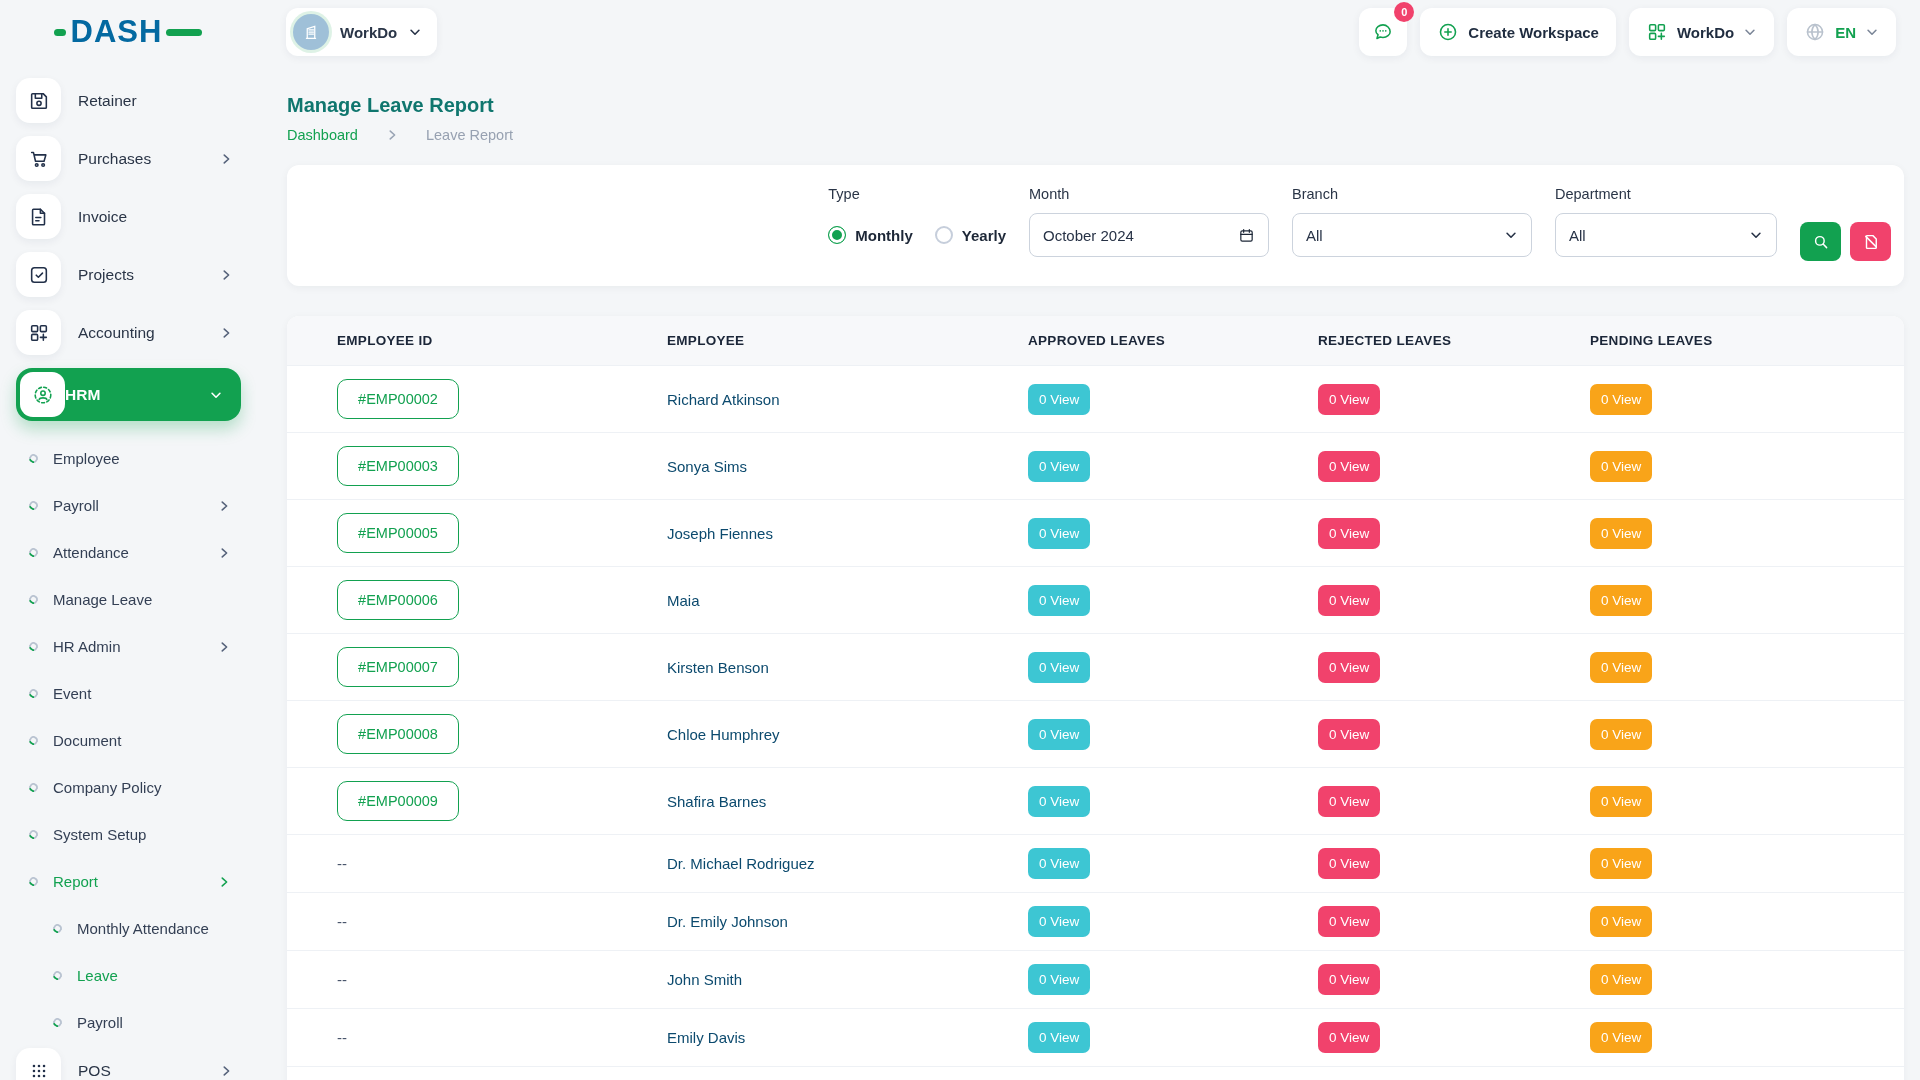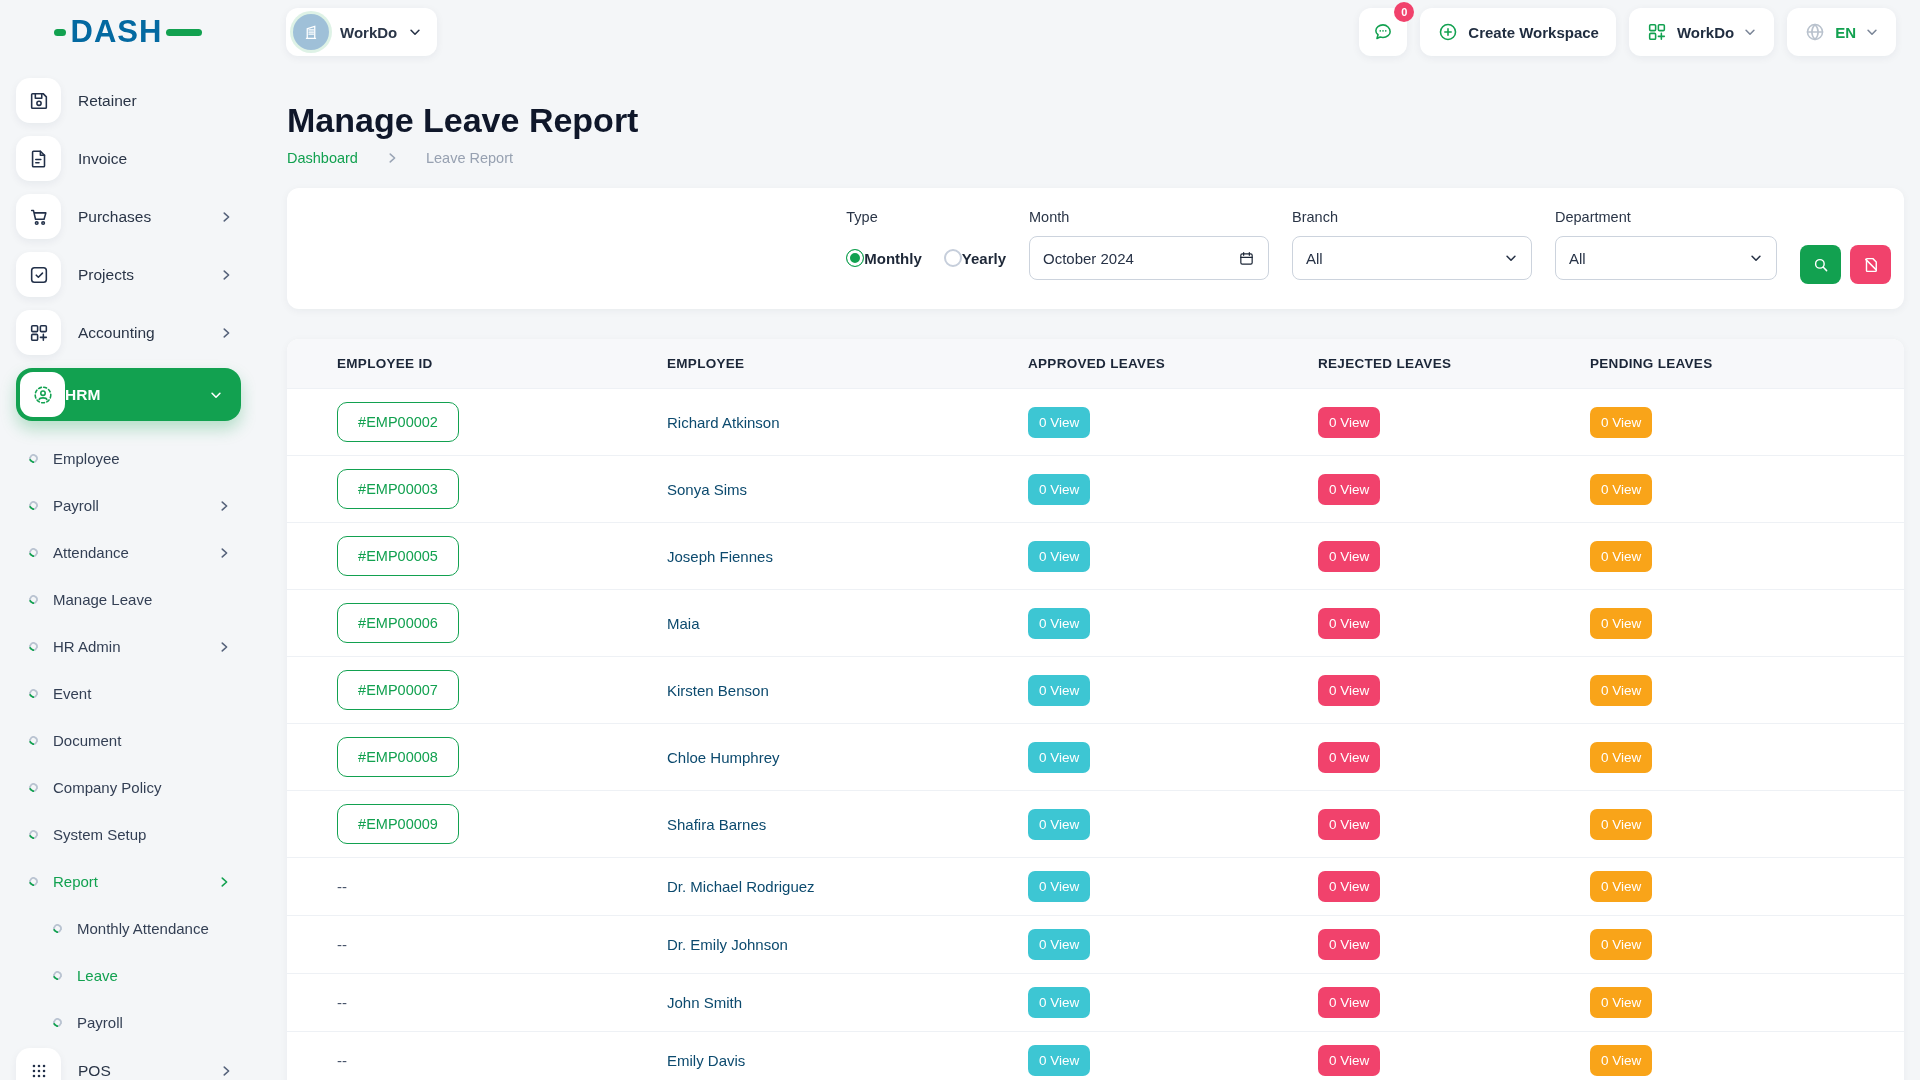--- a/index.html
+++ b/index.html
@@ -50,31 +50,31 @@
   .submenu { padding-left:13px; margin-bottom:2px; }
   .sub-item { display:flex; align-items:center; gap:15px; height:47px; cursor:pointer; }
   .bullet { width:9px; height:9px; border:2px solid #b9c3d1; border-bottom-color:#12a150; border-radius:50%; transform:rotate(35deg); flex:0 0 auto; }
   .sub-item .s-label { font-size:15px; font-weight:500; color:#333f54; }
   .sub-item .chev { margin-left:auto; margin-right:10px; color:#55627a; display:flex; }
   .sub-item.active .s-label { color:#12a150; }
   .sub-item.active .chev { color:#12a150; }
   .subsub { padding-left:24px; }
 
   
-  .page-title { font-size:34px; font-weight:700; color:#0f172a; margin:21px 0 10px; }
+  .page-title { font-size:20px; font-weight:700; color:#0f766e; margin:14px 0 10px; }
   .breadcrumb { display:flex; align-items:center; gap:27px; font-size:14.5px; margin-bottom:22px; }
   .bc-home { color:#12a150; cursor:pointer; }
   .bc-sep { color:#9aa5b5; display:flex; }
   .bc-cur { color:#97a1b1; }
 
   
   .filter-card { background:#fff; border-radius:12px; box-shadow:0 2px 8px rgba(25,39,62,.05); padding:21px 13px 25px; display:flex; justify-content:flex-end; align-items:flex-start; gap:23px; }
   .f-label { display:block; font-size:14.5px; color:#2a3547; margin-bottom:11px; }
   .radio-row { display:flex; gap:22px; align-items:center; height:44px; }
-  .radio-opt { display:flex; align-items:center; font-size:15px; font-weight:700; color:#1d2737; cursor:pointer; }
+  .radio-opt { display:flex; align-items:center; gap:9px; font-size:15px; font-weight:700; color:#1d2737; cursor:pointer; }
   .radio { width:18px; height:18px; border-radius:50%; flex:0 0 auto; }
   .radio.on { background:#12a150; border:1.5px solid #12a150; box-shadow:inset 0 0 0 3px #fff; }
   .radio.off { border:2px solid #c6cedb; background:#fff; }
   .input-like { width:240px; height:44px; border:1px solid #ccd3dd; border-radius:8px; background:#fff; display:flex; align-items:center; justify-content:space-between; padding:0 13px; font-size:15px; color:#273246; cursor:pointer; }
   .input-like .icon { color:#1d2737; }
   .input-like .icon svg { width:17px; height:17px; }
   .dep-w { width:222px; }
   .fbtns { display:flex; gap:9px; margin-top:36px; }
   .sq-btn { width:41px; height:39px; border:none; border-radius:8px; display:flex; align-items:center; justify-content:center; color:#fff; cursor:pointer; }
   .sq-btn svg { width:18px; height:18px; fill:none; stroke:#fff; stroke-width:1.9; stroke-linecap:round; stroke-linejoin:round; }
@@ -191,44 +191,44 @@
               <circle cx="12" cy="14.5" r="2.3"></circle>
             </svg>
           </span>
         </span>
       <span class="s-label">Retainer</span>
       </div>
       <div class="side-item">
       <span class="icon-box">
           <span class="icon">
             <svg viewBox="0 0 24 24">
+              <path d="M4 5h2l2.2 9.5h9.3l2-7H7"></path>
+              <circle cx="9.5" cy="18.5" r="1.4"></circle>
+              <circle cx="16.5" cy="18.5" r="1.4"></circle>
+            </svg>
+          </span>
+        </span>
+      <span class="s-label">Purchases</span>
+        <span class="chev">
+          <svg viewBox="0 0 16 16">
+            <path d="M6 3.5L11 8l-5 4.5"></path>
+          </svg>
+        </span>
+      </div>
+      <div class="side-item">
+      <span class="icon-box">
+          <span class="icon">
+            <svg viewBox="0 0 24 24">
               <path d="M6 3.5h7.5L18 8v11.5a1 1 0 0 1-1 1H6a1 1 0 0 1-1-1v-15a1 1 0 0 1 1-1z"></path>
               <path d="M13.5 3.5V8H18"></path>
               <path d="M8.5 12.5H14M8.5 16h3.5"></path>
             </svg>
           </span>
         </span>
       <span class="s-label">Invoice</span>
-      </div>
-      <div class="side-item">
-      <span class="icon-box">
-          <span class="icon">
-            <svg viewBox="0 0 24 24">
-              <path d="M4 5h2l2.2 9.5h9.3l2-7H7"></path>
-              <circle cx="9.5" cy="18.5" r="1.4"></circle>
-              <circle cx="16.5" cy="18.5" r="1.4"></circle>
-            </svg>
-          </span>
-        </span>
-      <span class="s-label">Purchases</span>
-        <span class="chev">
-          <svg viewBox="0 0 16 16">
-            <path d="M6 3.5L11 8l-5 4.5"></path>
-          </svg>
-        </span>
       </div>
       <div class="side-item">
       <span class="icon-box">
           <span class="icon">
             <svg viewBox="0 0 24 24">
               <rect x="4" y="4" width="16" height="16" rx="3"></rect>
               <path d="M9 12.2l2.3 2.3 4.5-4.5"></path>
             </svg>
           </span>
         </span>

